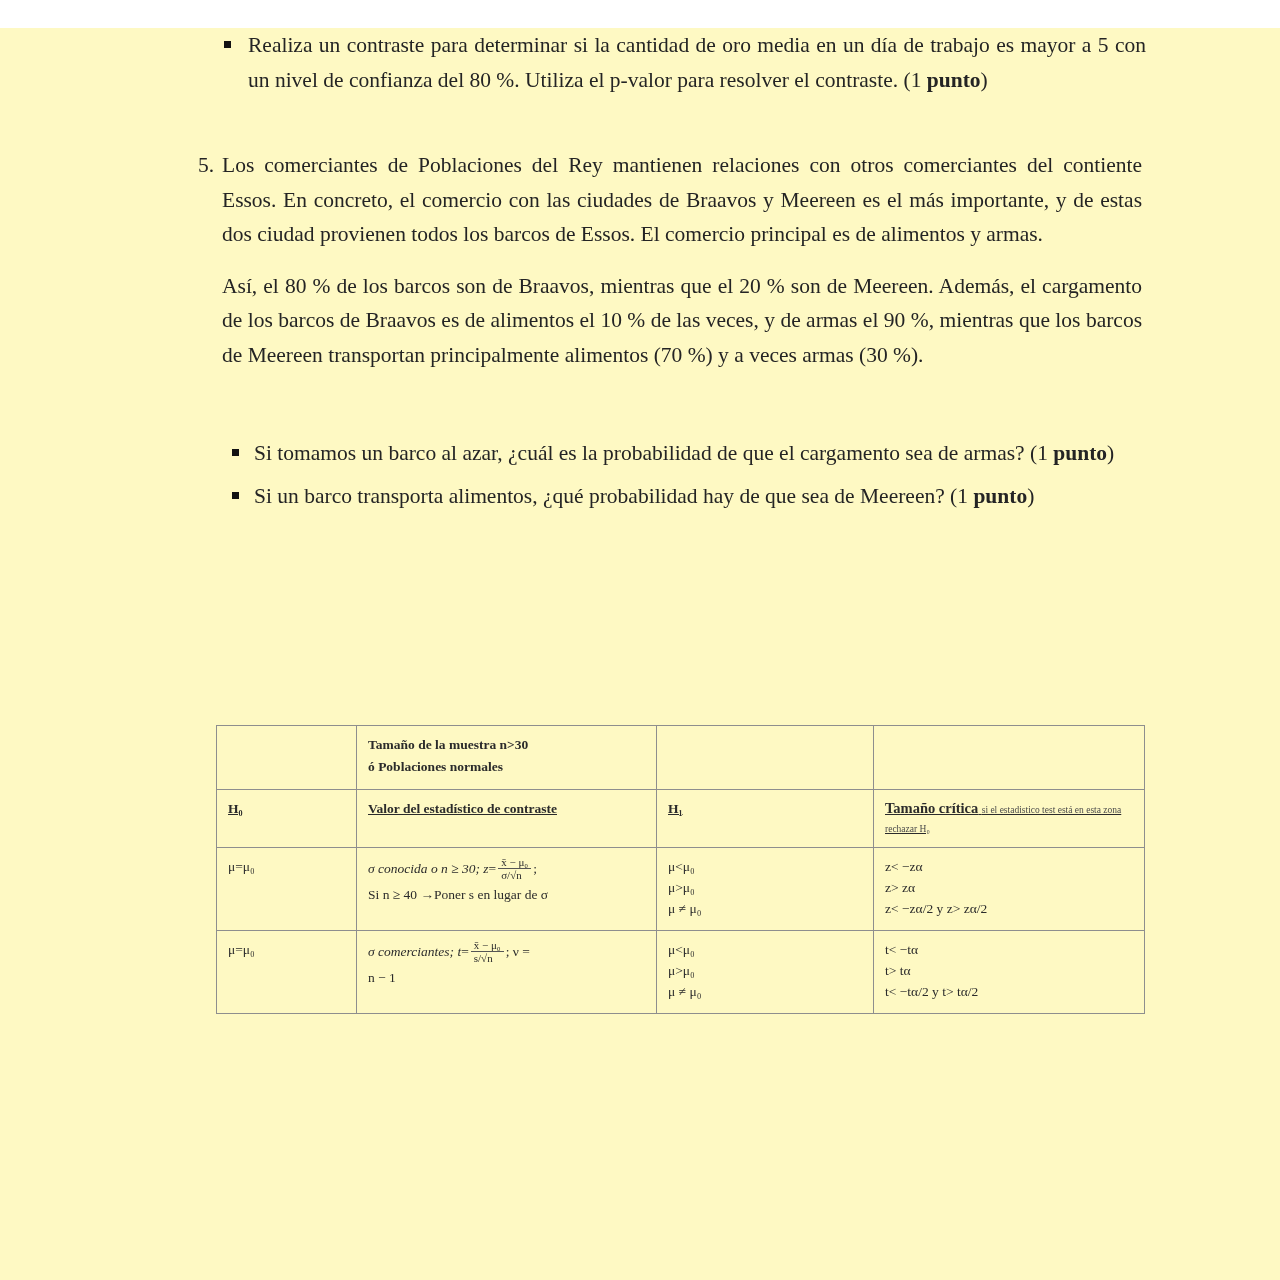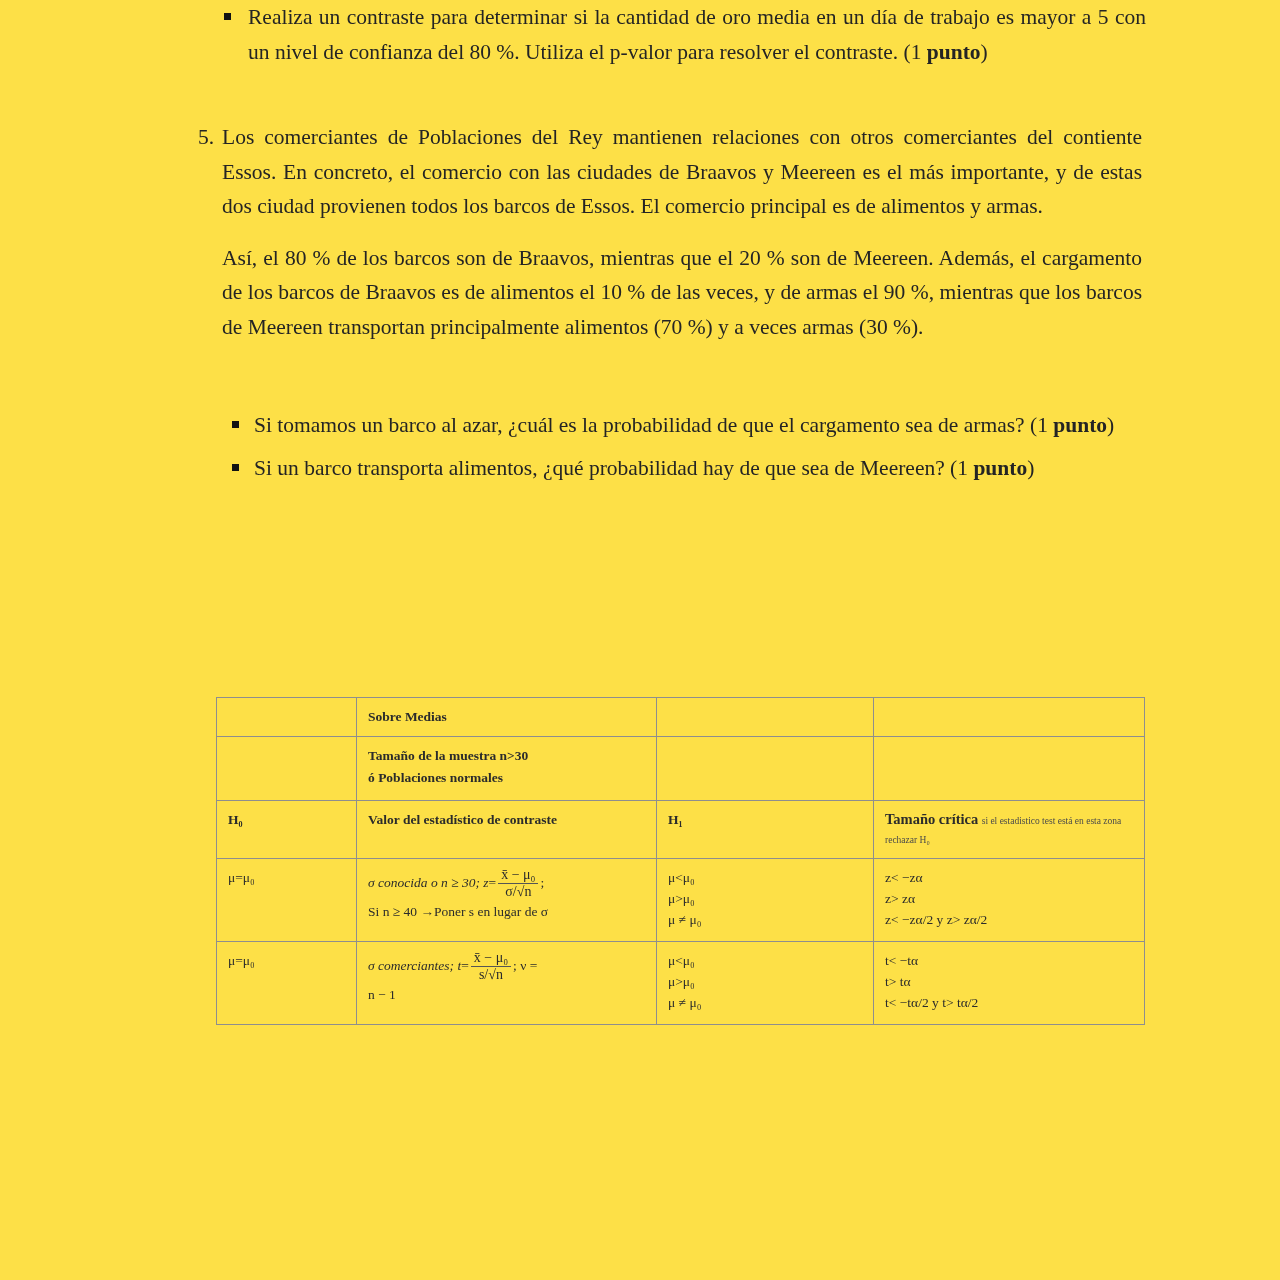--- a/index.html
+++ b/index.html
@@ -11,21 +11,22 @@
     width: 1280px;
     height: 1280px;
     font-family: "Liberation Serif", "DejaVu Serif", serif;
     color: #1a1a1a;
     position: relative;
     overflow: hidden;
   }
   .page {
     position: absolute;
     inset: 0;
-    background: #fde047;
+    background: #fef9c3;
+    margin-top: 28px;
   }
 
   
   .textblock {
     position: absolute;
     left: 184px;
     top: 0;
     width: 960px;
   }
 
@@ -129,32 +130,32 @@
 
   .cell-bold { font-weight: bold; font-size: 14px; }
   .cell-head-strong { font-weight: bold; font-size: 14.5px; }
   .tiny {
     font-weight: normal;
     font-size: 9.5px;
     line-height: 13px;
     color: #4a4a4a;
   }
   .row-h2 td { padding-top: 11px; padding-bottom: 13px; }
-  .row-h3 td { padding-bottom: 14px; }
+  .row-h3 td { padding-bottom: 14px; text-decoration: underline; }
   .data-row td { padding-top: 11px; padding-bottom: 14px; }
 
   .mathline { display: block; margin: 0 0 2px 0; white-space: nowrap; }
   .mathline.wrap { white-space: normal; }
 
   
   .frac {
     display: inline-block;
     vertical-align: middle;
-    text-align: center;
-    font-size: 14px;
+    text-align: left;
+    font-size: 11px;
     line-height: 1.12;
     margin: 0 2px;
     position: relative;
     top: -1px;
   }
   .frac .nume { display: block; padding: 0 3px; }
   .frac .deno { display: block; padding: 0 3px; border-top: 1px solid #555; }
   .it { font-style: italic; }
 
   .stack-line { display: block; margin-bottom: 3px; }
@@ -196,26 +197,20 @@
 
   <div class="stat-table-wrap">
     <table class="stat-table">
       <colgroup>
         <col class="c1">
           <col class="c2">
           <col class="c3">
           <col class="c4">
       </colgroup>
       <tbody>
-        <tr class="row-h1">
-          <td></td>
-          <td class="cell-bold">Sobre Medias</td>
-          <td></td>
-          <td></td>
-        </tr>
         <tr class="row-h2">
           <td></td>
           <td class="cell-bold">
             <span class="stack-line">Tamaño de la muestra n&gt;30</span>
             <span class="stack-line">ó Poblaciones normales</span>
           </td>
           <td></td>
           <td></td>
         </tr>
         <tr class="row-h3">

